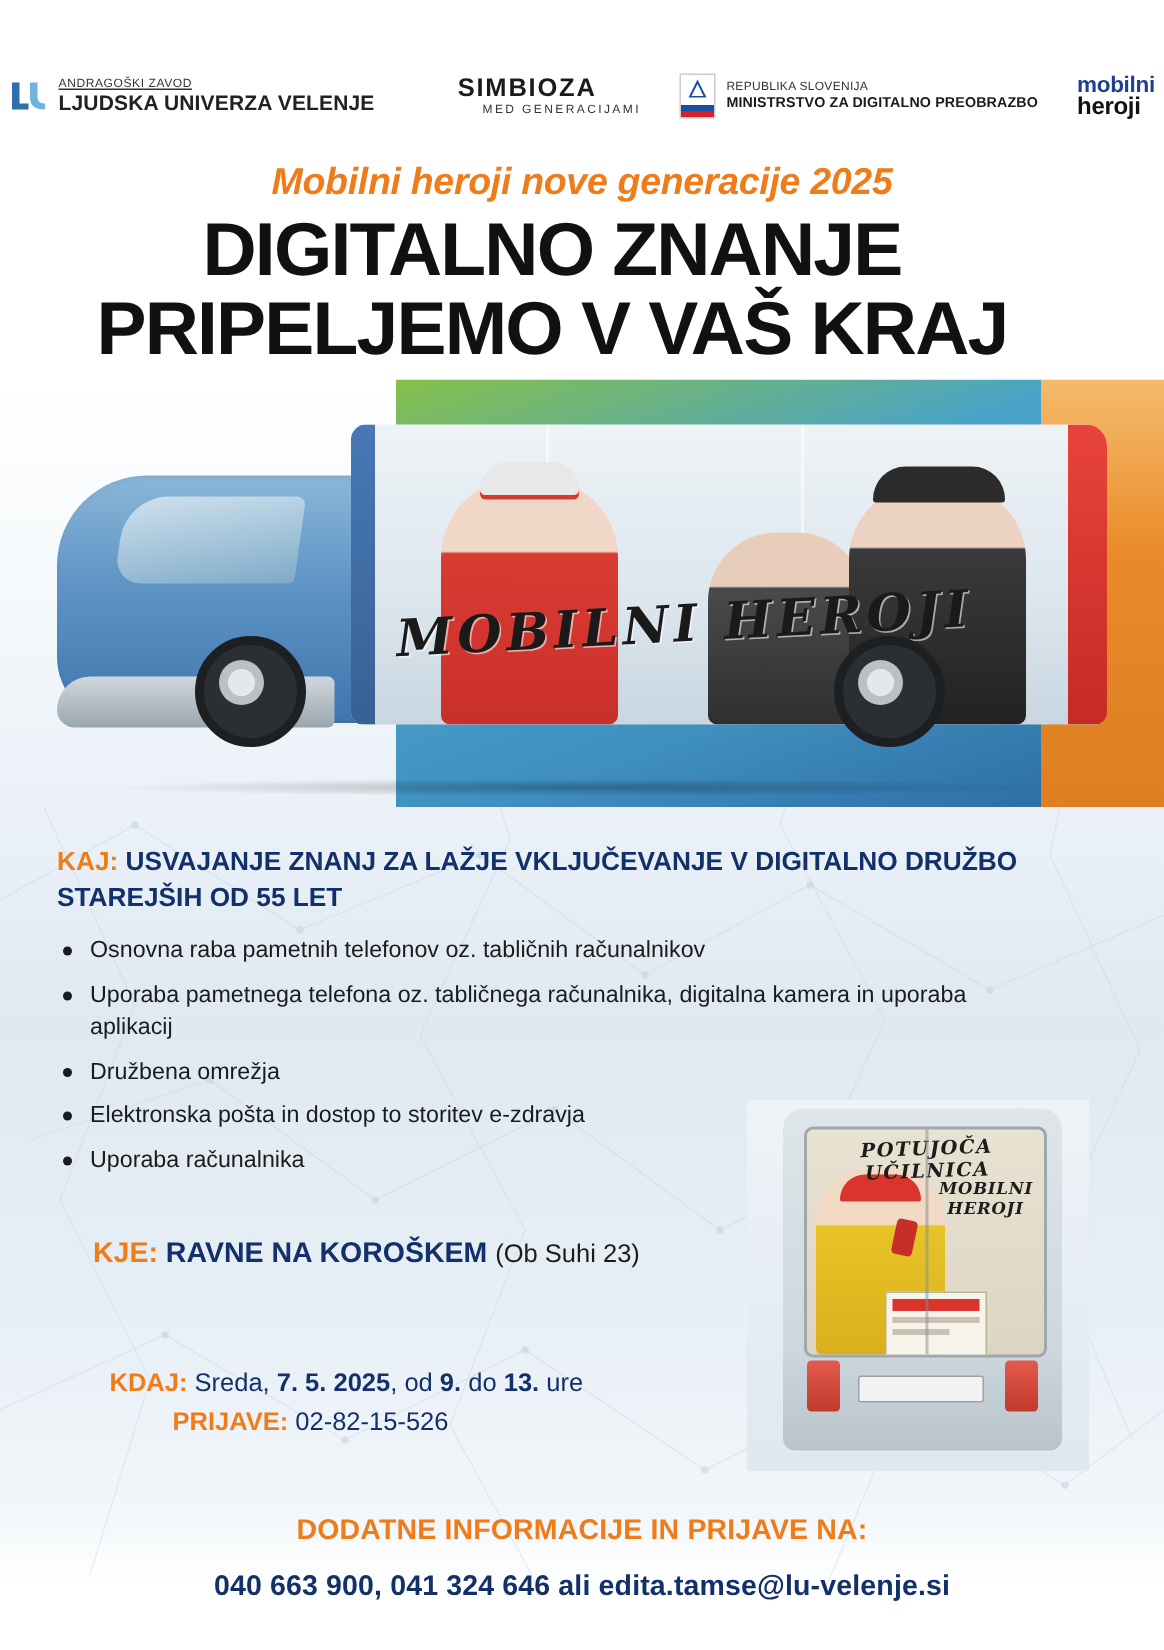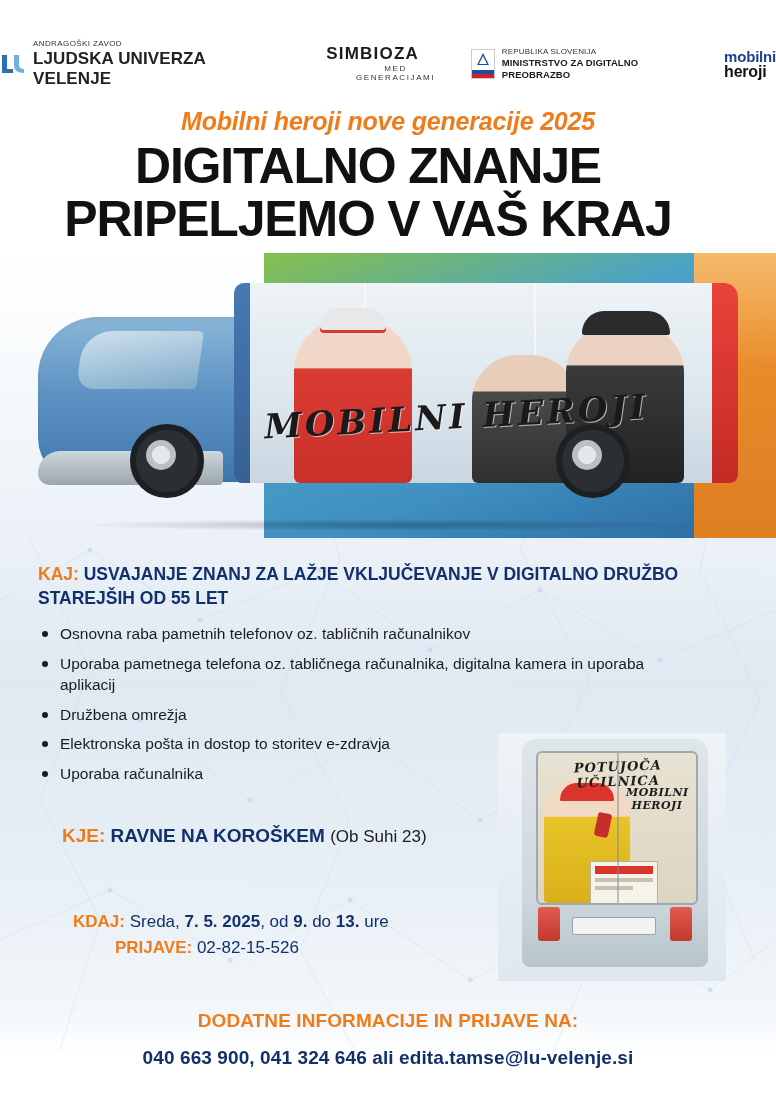--- a/index.html
+++ b/index.html
@@ -49,23 +49,24 @@
     width: 26px; height: 26px;
     position: relative;
   }
   .lu-text {
     line-height: 1.18;
   }
   .lu-text .l1 {
     font-size: 8px;
     letter-spacing: 0.4px;
     color: #333;
+    text-decoration: underline;
   }
   .lu-text .l2 {
-    font-size: 17px;
+    font-size: 14px;
     font-weight: bold;
     letter-spacing: 0.1px;
     color: #222;
   }
   .logo-simbioza {
     text-align: center;
     line-height: 1.1;
   }
   .logo-simbioza .s1 {
     font-size: 17px;

